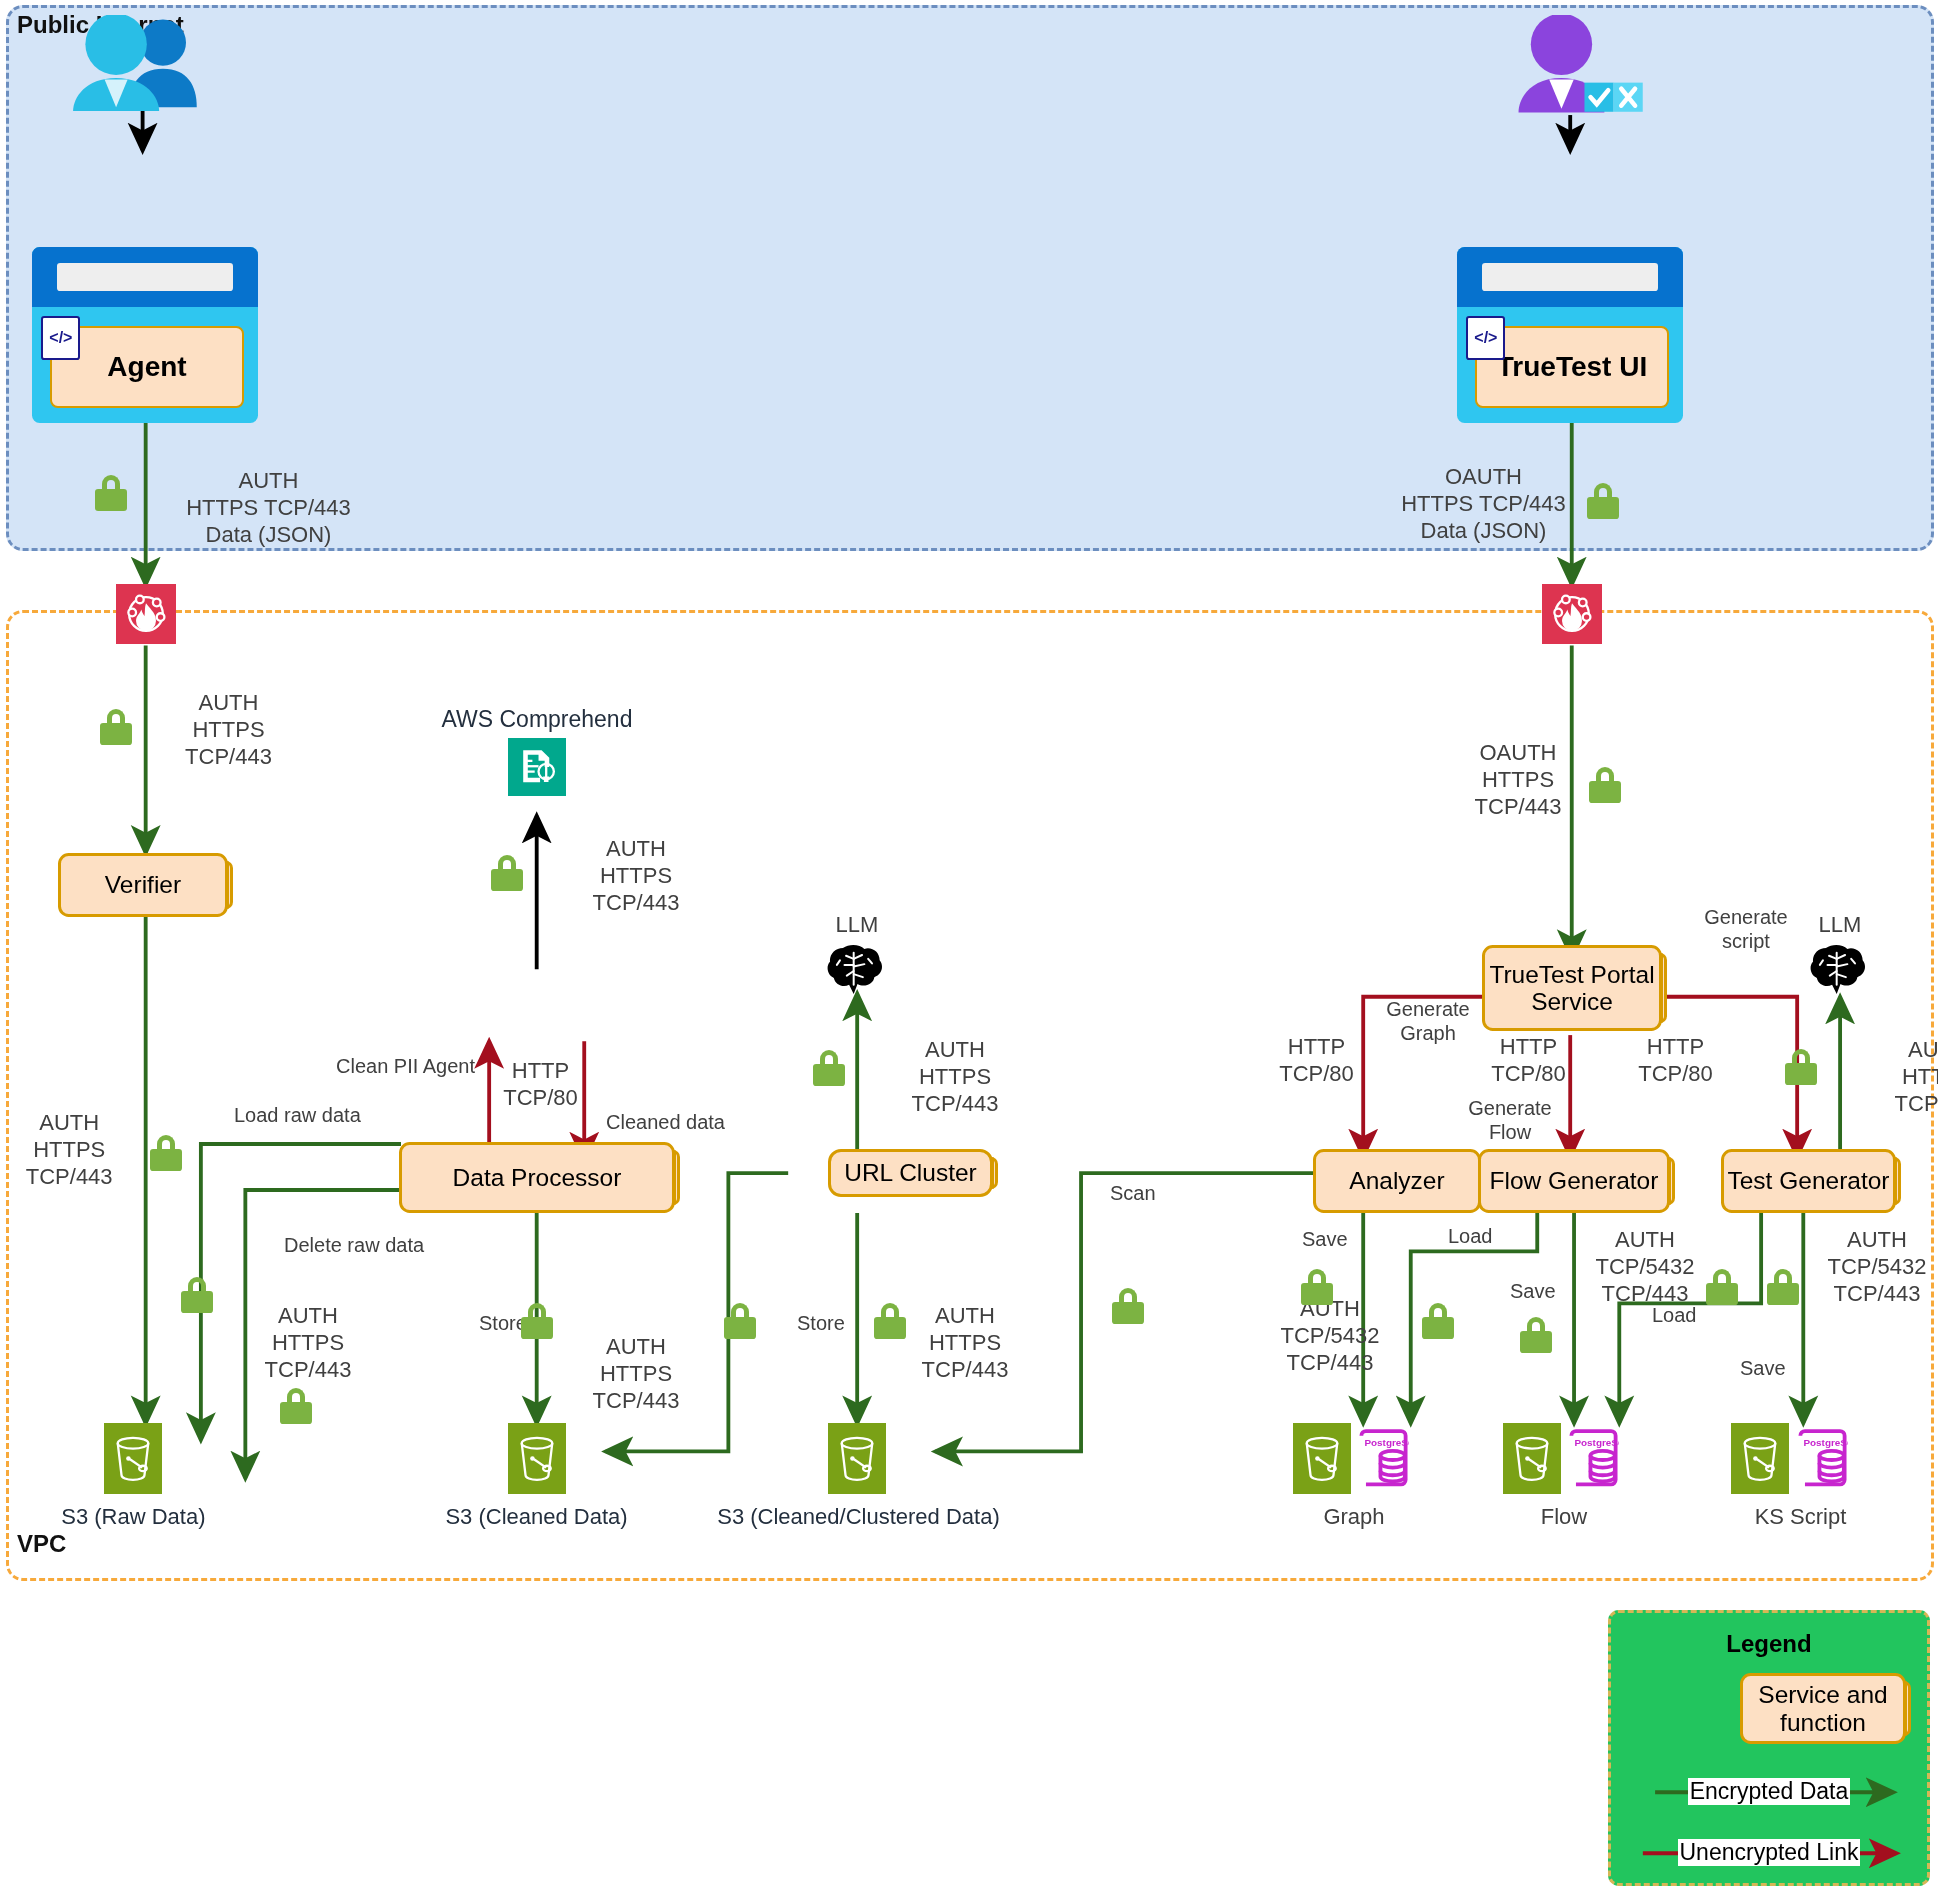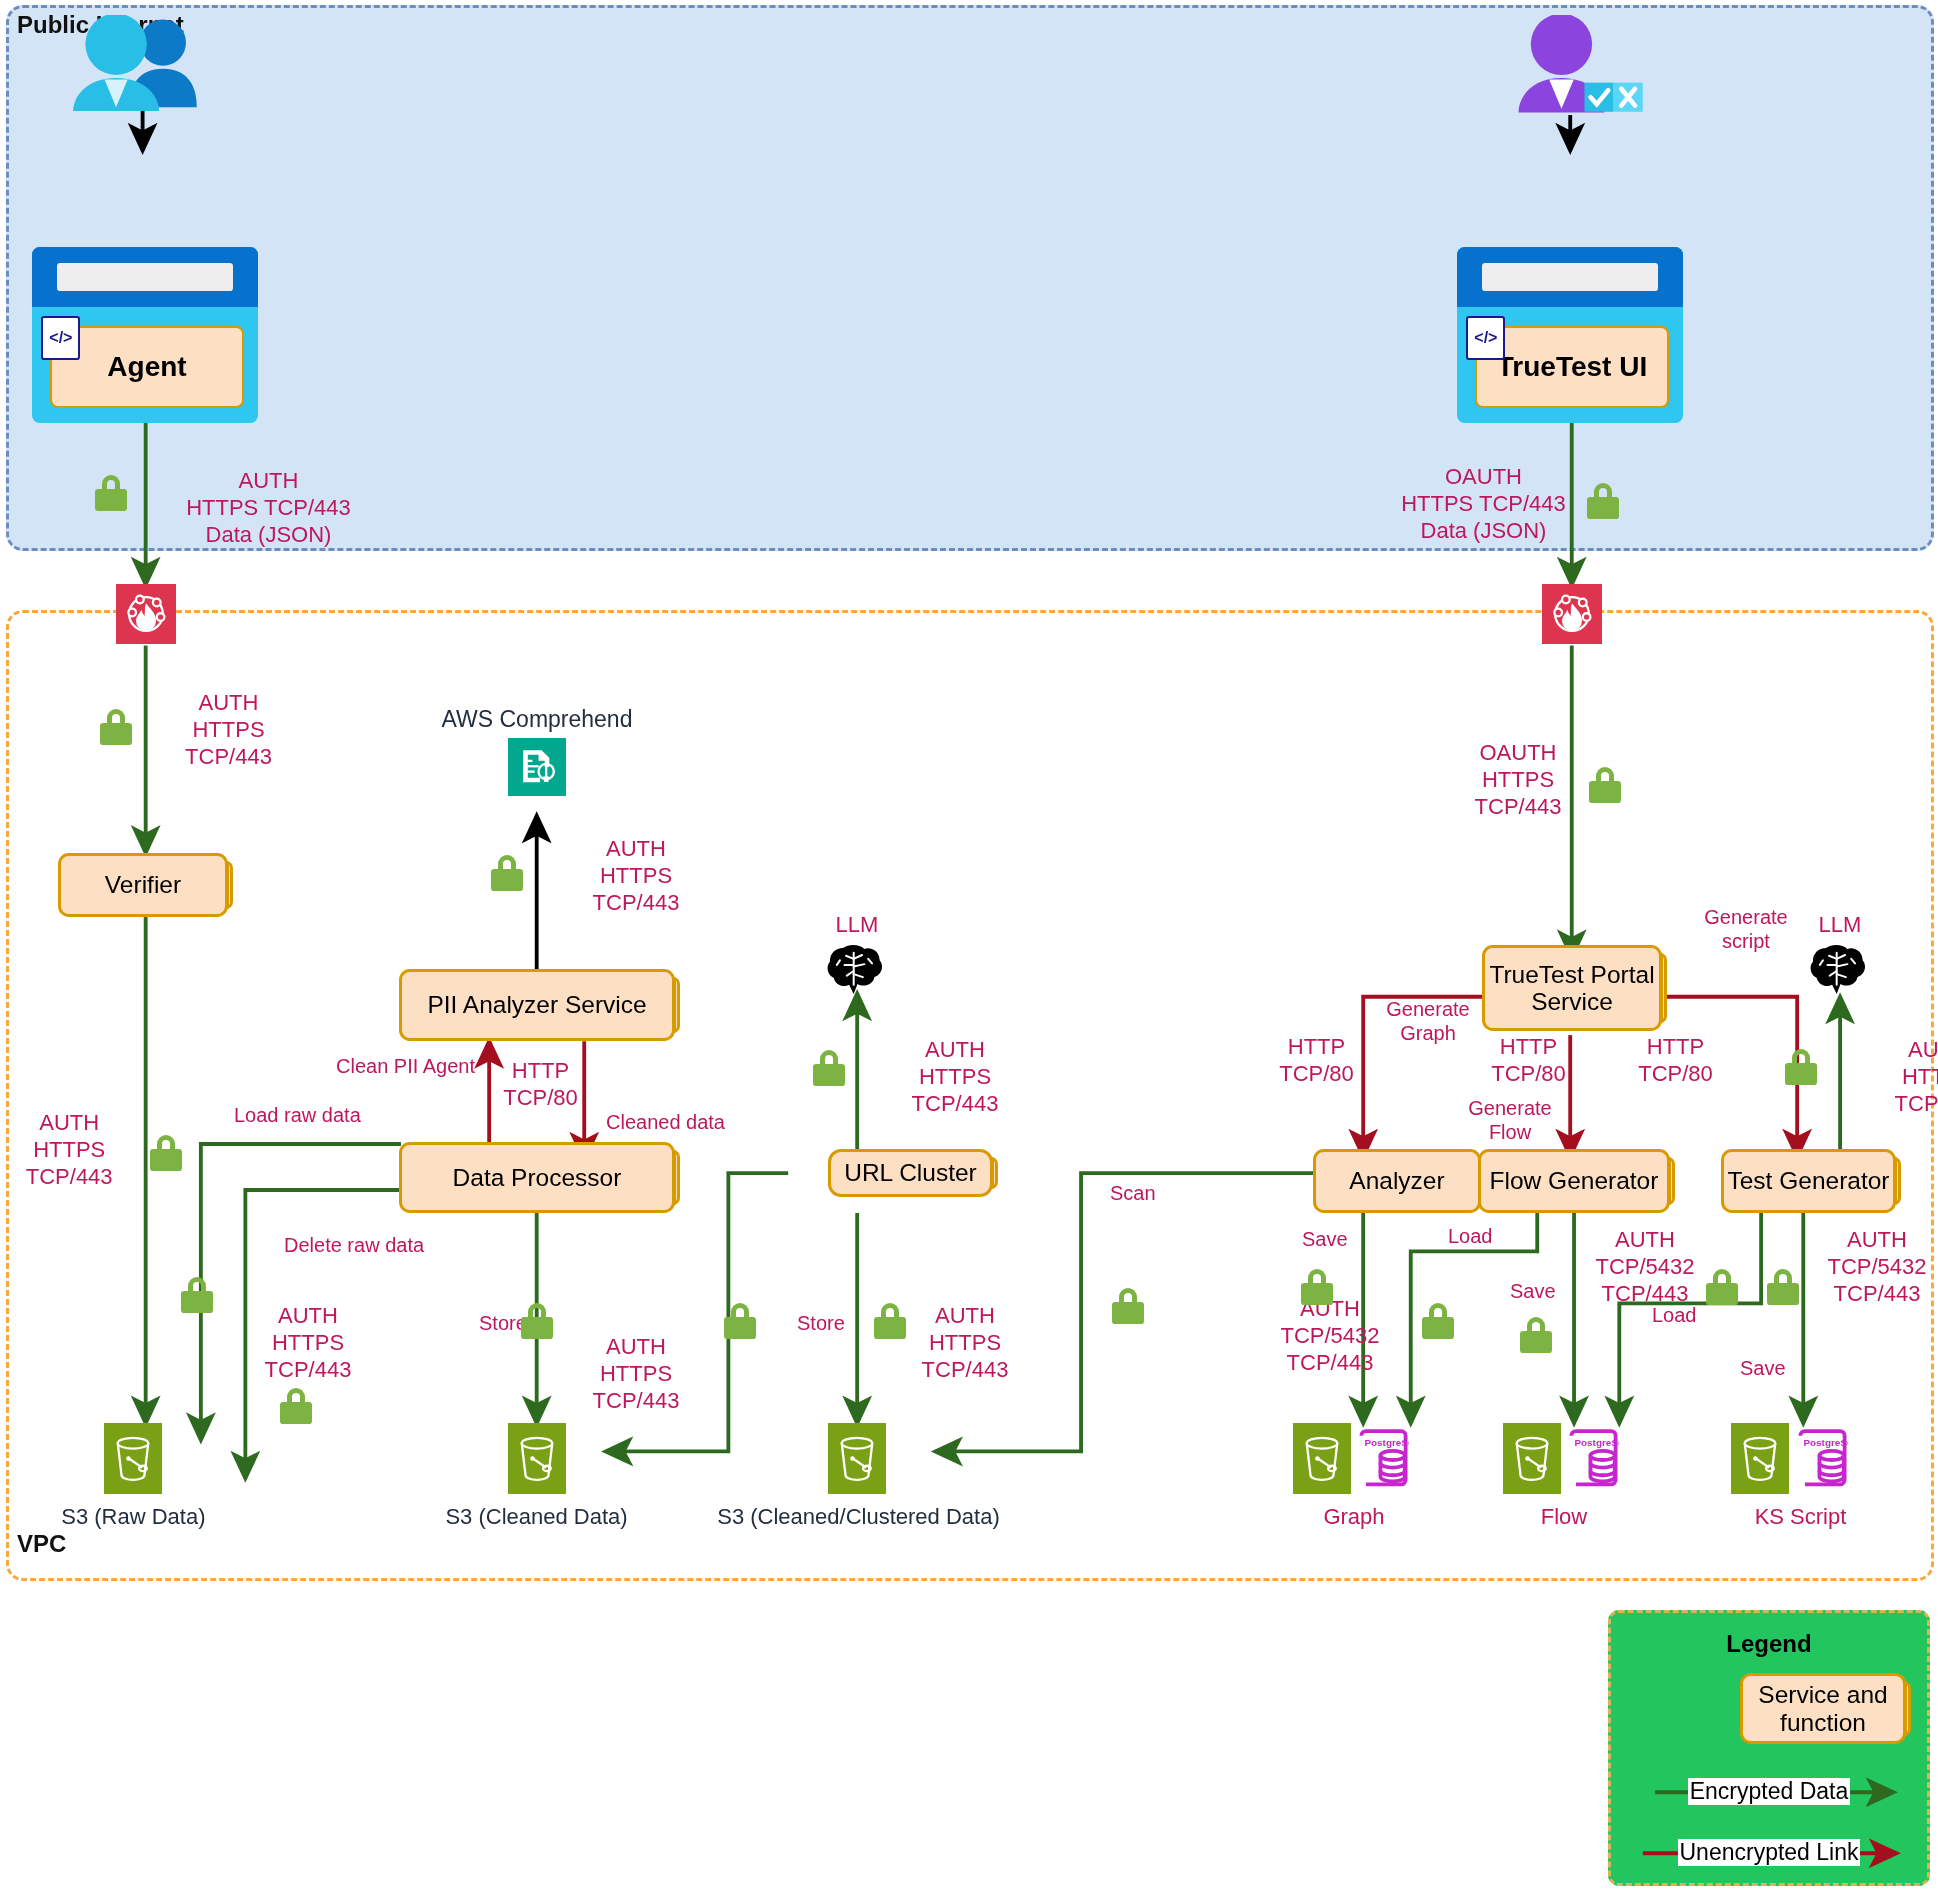--- a/index.html
+++ b/index.html
@@ -20,21 +20,21 @@
 
   .browser{position:absolute;background:#2fc6f0;border-radius:7.7px;z-index:5;box-sizing:border-box;}
   .browser-bar{position:absolute;left:0;top:0;width:100%;height:34%;background:#0672ce;border-radius:7.7px 7.7px 0 0;}
   .browser-url{position:absolute;left:11%;top:9%;width:78%;height:16%;background:#eeeeee;border-radius:3.1px;}
   .browser-box{position:absolute;left:8%;top:45%;width:84%;height:44%;background:#fde0c4;
       border:2.3px solid #d79b00;border-radius:7.7px;display:flex;align-items:center;justify-content:center;
       font-size:28px;font-weight:bold;color:#000;}
   .code-badge{position:absolute;left:-10.7px;top:-12.3px;width:35px;height:40px;background:#fff;border:2.3px solid #1a1a8c;
       border-radius:3.1px;color:#1a1a8c;font-size:16px;font-weight:bold;display:flex;align-items:center;justify-content:center;}
 
-  .lbl{position:absolute;font-size:22px;color:#be185d;line-height:1.22;white-space:pre;z-index:7;}
+  .lbl{position:absolute;font-size:22px;color:#404040;line-height:1.22;white-space:pre;z-index:7;}
   .lbl.c{text-align:center;}
   .lbl.r{text-align:right;}
   .lbl-dark{color:#232f3e;}
 
   .lock{position:absolute;width:32px;height:35px;z-index:8;}
   .lock .shackle{position:absolute;left:7px;top:0;width:18.4px;height:17px;border:5.4px solid #7cb342;
       border-bottom:none;border-radius:10.7px 10.7px 0 0;box-sizing:border-box;}
   .lock .body{position:absolute;left:0;top:14px;width:32px;height:21.5px;background:#7cb342;border-radius:3.1px;}
 
   .firewall{position:absolute;width:60px;height:60px;background:#dd3450;z-index:9;display:flex;align-items:center;justify-content:center;}
@@ -191,23 +191,20 @@
         <circle cx="49" cy="34" r="5" fill="#dd3450"></circle>
       </g>
       <path d="M30,16 c8,10 13,14 13,23 a13,13 0 0 1 -26,0 c0,-7 5,-9 7,-15 c1,5 3,6 4,9 c1,-7 0,-12 2,-17 z" fill="#fff"></path>
     </svg>
   </div>
 
   <div class="svc" style="left:58px;top:853px;width:170px;height:64px;">
     <span>Verifier</span>
   </div>
 
-  <div class="svc" style="left:399px;top:969px;width:276px;height:72px;">
-    <span>PII Analyzer Service</span>
-  </div>
 
   <div class="svc" style="left:399px;top:1142px;width:276px;height:71px;">
     <span>Data Processor</span>
   </div>
 
   <div class="svc" style="left:828px;top:1149px;width:165px;height:48px;border-radius:13px;">
     <span>URL Cluster</span>
   </div>
 
   <div class="svc" style="left:1482px;top:945px;width:180px;height:86px;">

